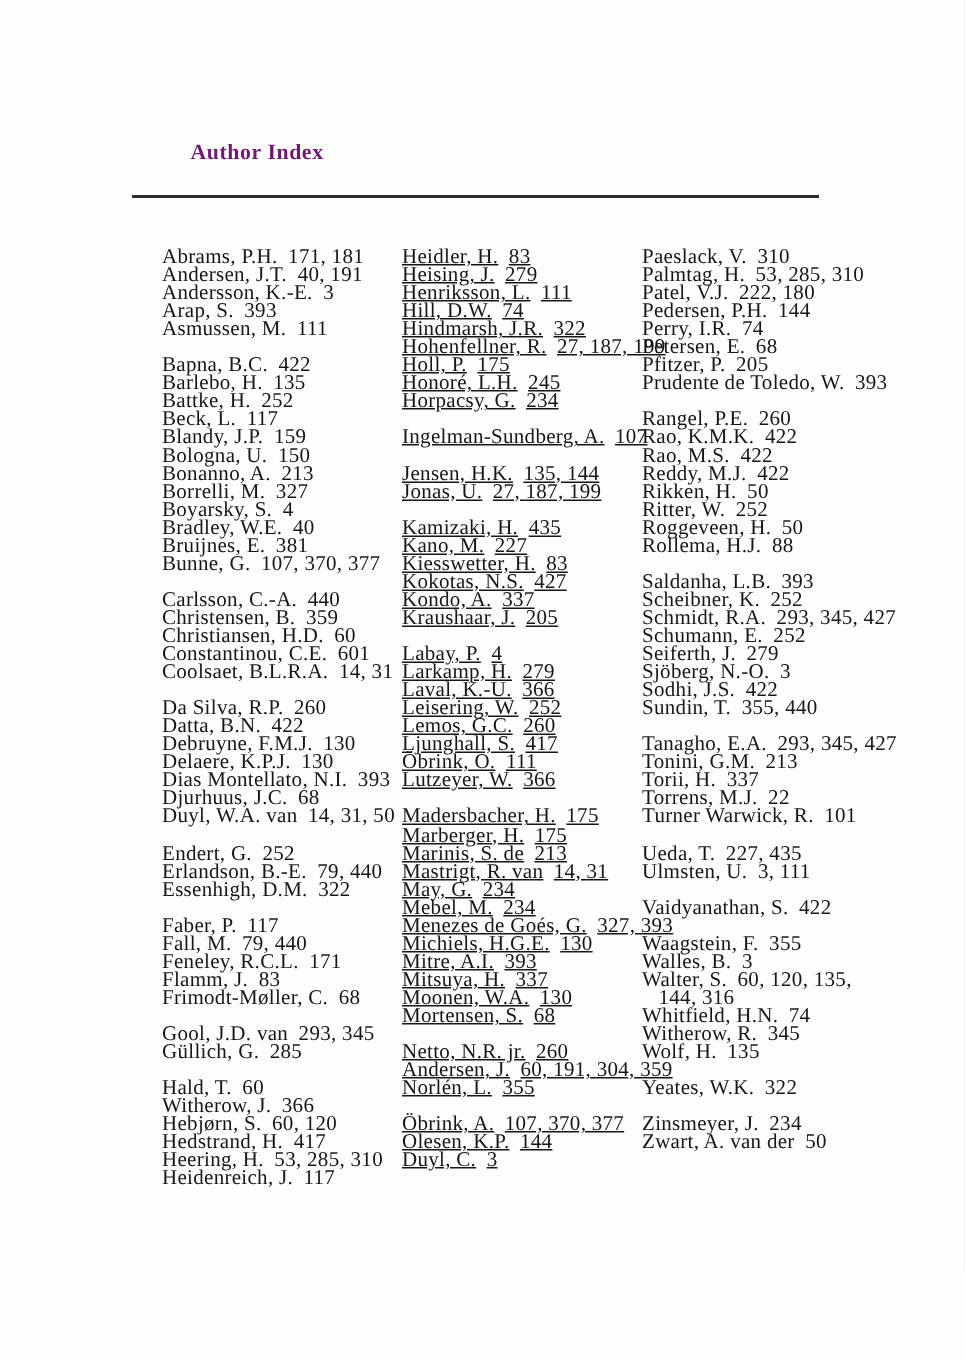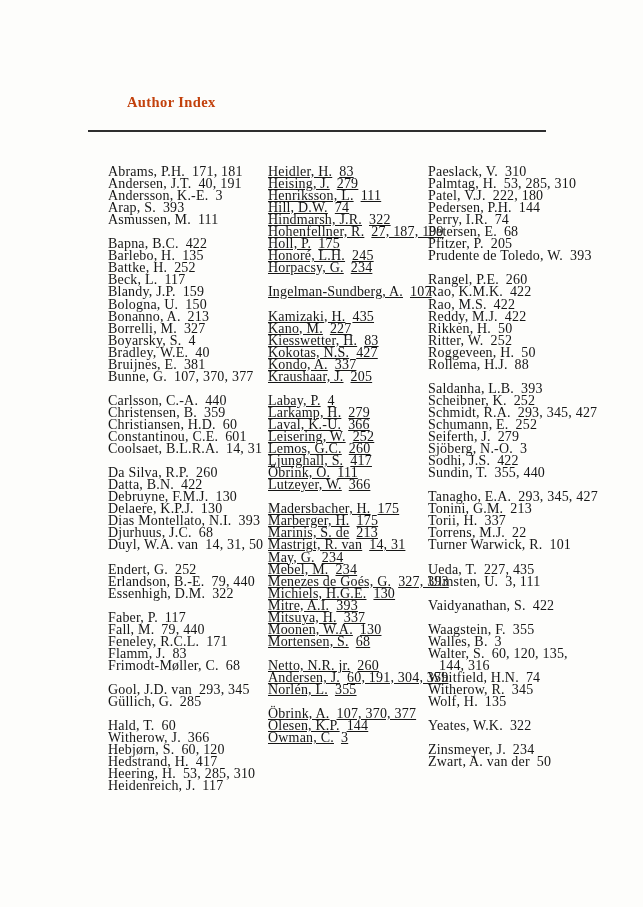--- a/index.html
+++ b/index.html
@@ -17,21 +17,21 @@
     color: #161616;
     overflow: hidden;
   }
   .title {
     position: absolute;
     left: 127px;
     top: 94px;
     font-size: 14.5px;
     font-weight: bold;
     letter-spacing: 0.4px;
-    color: #c2410c;
+    color: #701a75;
   }
   .rule {
     position: absolute;
     left: 88px;
     top: 130px;
     width: 458px;
     height: 2px;
     background: #2e2e2e;
   }
   .col {
@@ -128,20 +128,24 @@
         <div class="entry"><span class="n">Hindmarsh, J.R.</span><span class="p">322</span></div>
         <div class="entry"><span class="n">Hohenfellner, R.</span><span class="p">27, 187, 199</span></div>
         <div class="entry"><span class="n">Holl, P.</span><span class="p">175</span></div>
         <div class="entry"><span class="n">Honoré, L.H.</span><span class="p">245</span></div>
         <div class="entry"><span class="n">Horpacsy, G.</span><span class="p">234</span></div>
       </div>
       <div class="group">
         <div class="entry"><span class="n">Ingelman-Sundberg, A.</span><span class="p">107</span></div>
       </div>
       <div class="group">
+        <div class="entry"><span class="n">Jensen, H.K.</span><span class="p">135, 144</span></div>
+        <div class="entry"><span class="n">Jonas, U.</span><span class="p">27, 187, 199</span></div>
+      </div>
+      <div class="group">
         <div class="entry"><span class="n">Kamizaki, H.</span><span class="p">435</span></div>
         <div class="entry"><span class="n">Kano, M.</span><span class="p">227</span></div>
         <div class="entry"><span class="n">Kiesswetter, H.</span><span class="p">83</span></div>
         <div class="entry"><span class="n">Kokotas, N.S.</span><span class="p">427</span></div>
         <div class="entry"><span class="n">Kondo, A.</span><span class="p">337</span></div>
         <div class="entry"><span class="n">Kraushaar, J.</span><span class="p">205</span></div>
       </div>
       <div class="group">
         <div class="entry"><span class="n">Labay, P.</span><span class="p">4</span></div>
         <div class="entry"><span class="n">Larkamp, H.</span><span class="p">279</span></div>
@@ -167,21 +171,21 @@
         <div class="entry"><span class="n">Mortensen, S.</span><span class="p">68</span></div>
       </div>
       <div class="group">
         <div class="entry"><span class="n">Netto, N.R. jr.</span><span class="p">260</span></div>
         <div class="entry"><span class="n">Andersen, J.</span><span class="p">60, 191, 304, 359</span></div>
         <div class="entry"><span class="n">Norlén, L.</span><span class="p">355</span></div>
       </div>
       <div class="group">
         <div class="entry"><span class="n">Öbrink, A.</span><span class="p">107, 370, 377</span></div>
         <div class="entry"><span class="n">Olesen, K.P.</span><span class="p">144</span></div>
-        <div class="entry"><span class="n">Owman, C.</span><span class="p">3</span></div>
+        <div class="entry"><span class="n">Duyl, C.</span><span class="p">3</span></div>
       </div>
     </div>
   <div class="col col-3">
       <div class="group">
         <div class="entry"><span class="n">Paeslack, V.</span><span class="p">310</span></div>
         <div class="entry"><span class="n">Palmtag, H.</span><span class="p">53, 285, 310</span></div>
         <div class="entry"><span class="n">Patel, V.J.</span><span class="p">222, 180</span></div>
         <div class="entry"><span class="n">Pedersen, P.H.</span><span class="p">144</span></div>
         <div class="entry"><span class="n">Perry, I.R.</span><span class="p">74</span></div>
         <div class="entry"><span class="n">Petersen, E.</span><span class="p">68</span></div>

